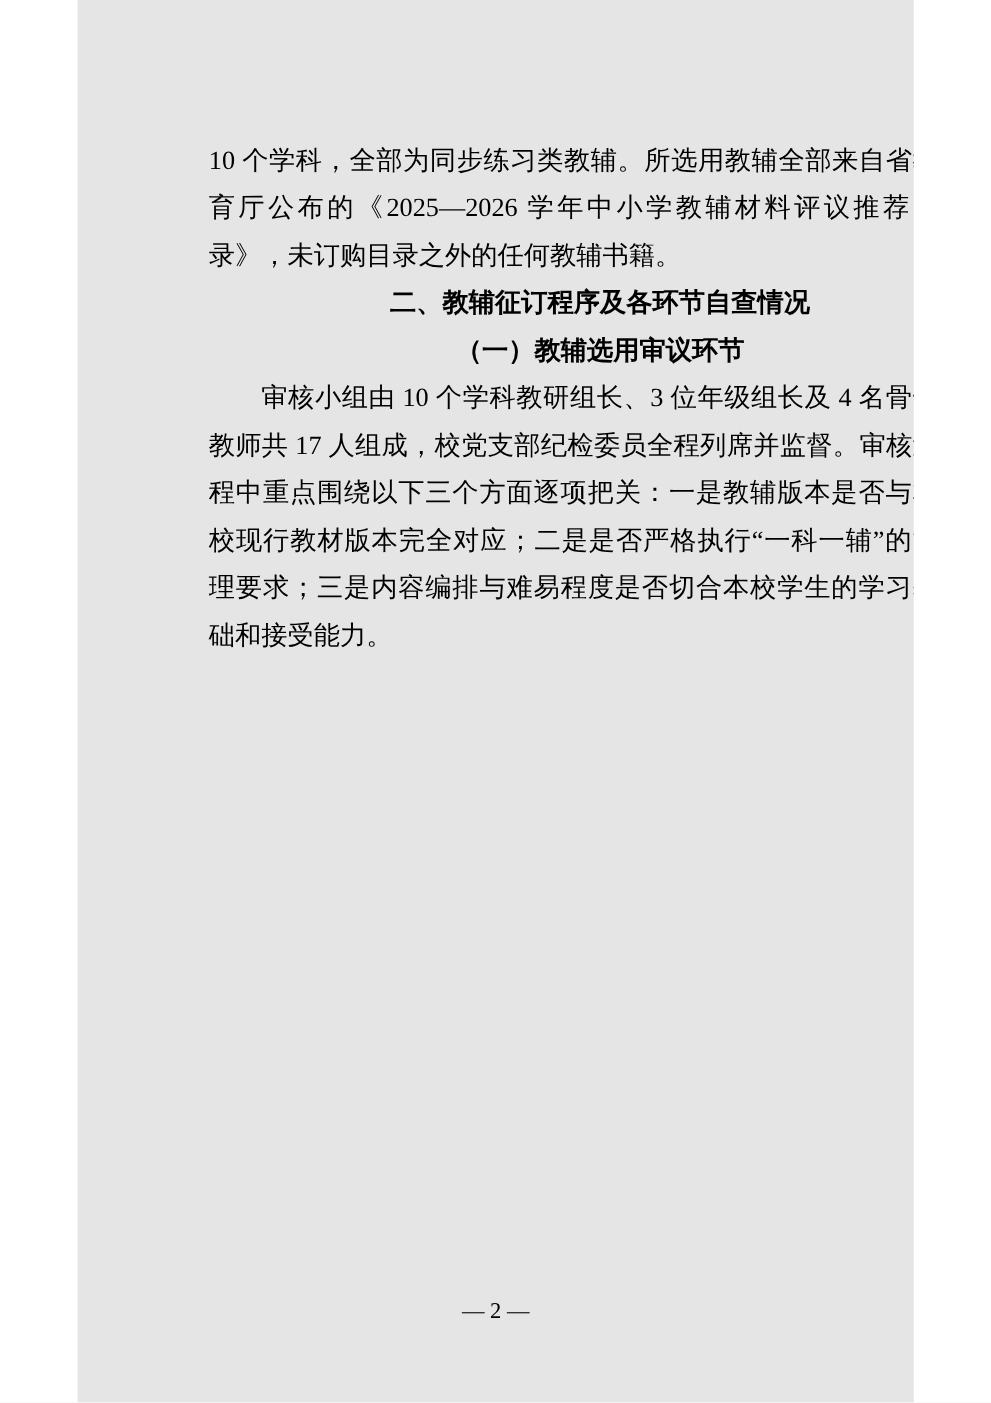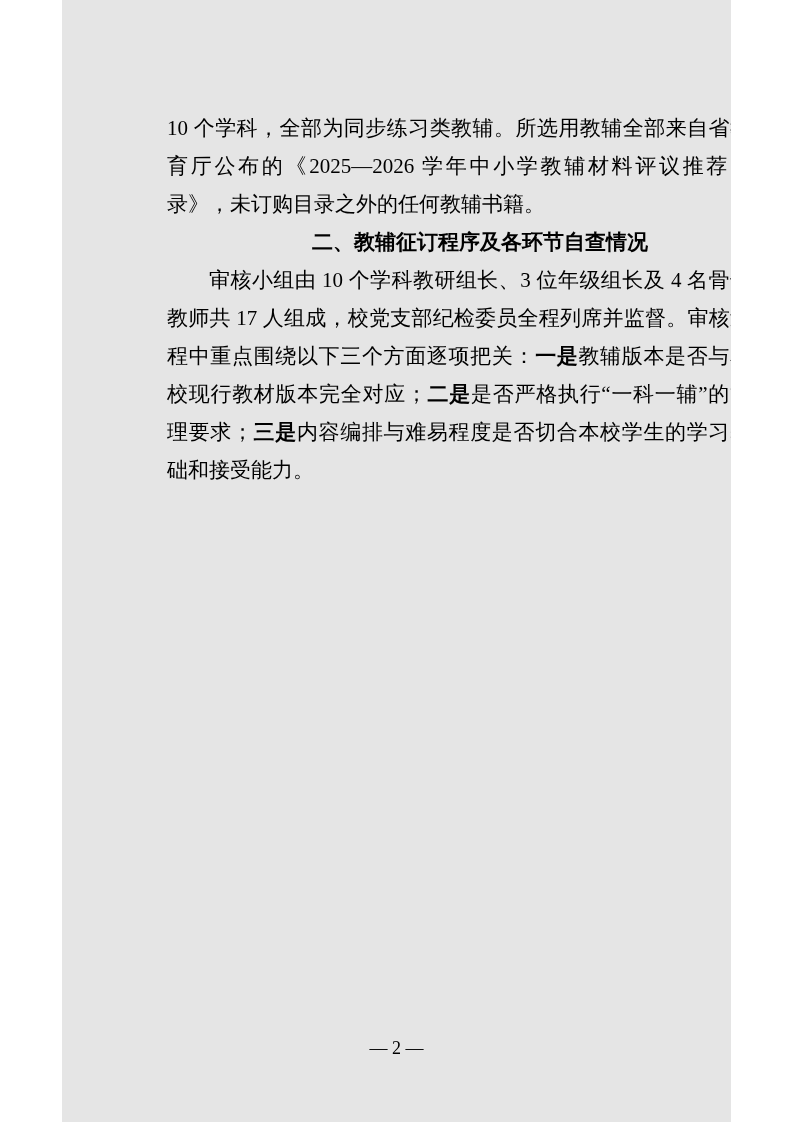--- a/index.html
+++ b/index.html
@@ -26,21 +26,21 @@
     text-align: justify;
     text-indent: 2em;
     word-break: break-all;
   }
   .para.no-indent { text-indent: 0; }
   .para.heading {
     font-weight: bold;
     text-align: center;
     word-break: normal;
   }
-  .b { font-weight: bold; margin-top: 40px; }
+  .b { font-weight: normal; margin-top: 40px; }
   .footer {
     position: absolute;
     top: 1034px;
     left: 0;
     width: 100%;
     text-align: center;
     font-size: 18px;
     line-height: 28px;
     color: #000000;
   }
@@ -49,20 +49,21 @@
 <body>
 
 <div class="page">
   <div class="content">
 
     <p class="para no-indent">10 个学科，全部为同步练习类教辅。所选用教辅全部来自省教育厅公布的《2025—2026 学年中小学教辅材料评议推荐目录》，未订购目录之外的任何教辅书籍。</p>
 
 
     <p class="para heading">二、教辅征订程序及各环节自查情况</p>
 
+    <p class="para heading">（一）教辅选用审议环节</p>
 
 
     <p class="para"><span>审核小组由 10 个学科教研组长、3 位年级组长及 4 名骨干教师共 17 人组成，校党支部纪检委员全程列席并监督。审核过程中重点围绕以下三个方面逐项把关：</span><span class="b">一是</span><span>教辅版本是否与本校现行教材版本完全对应；</span><span class="b">二是</span><span>是否严格执行“一科一辅”的管理要求；</span><span class="b">三是</span><span>内容编排与难易程度是否切合本校学生的学习基础和接受能力。</span></p>
 
 
   </div>
 
   <div class="footer">
     <span>— 2 —</span>
   </div>

